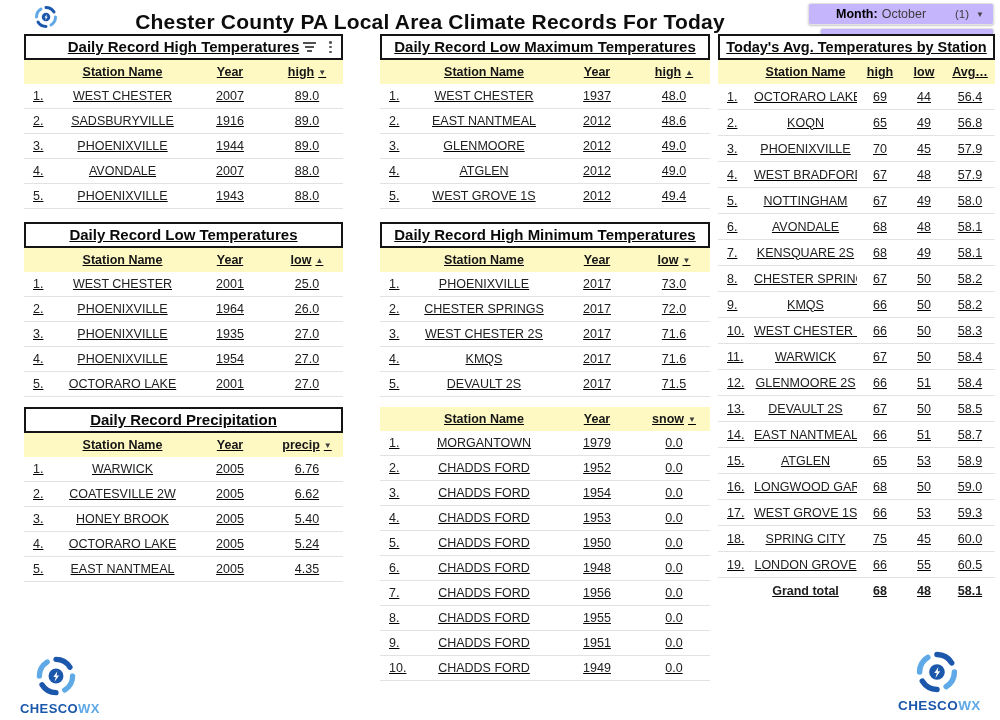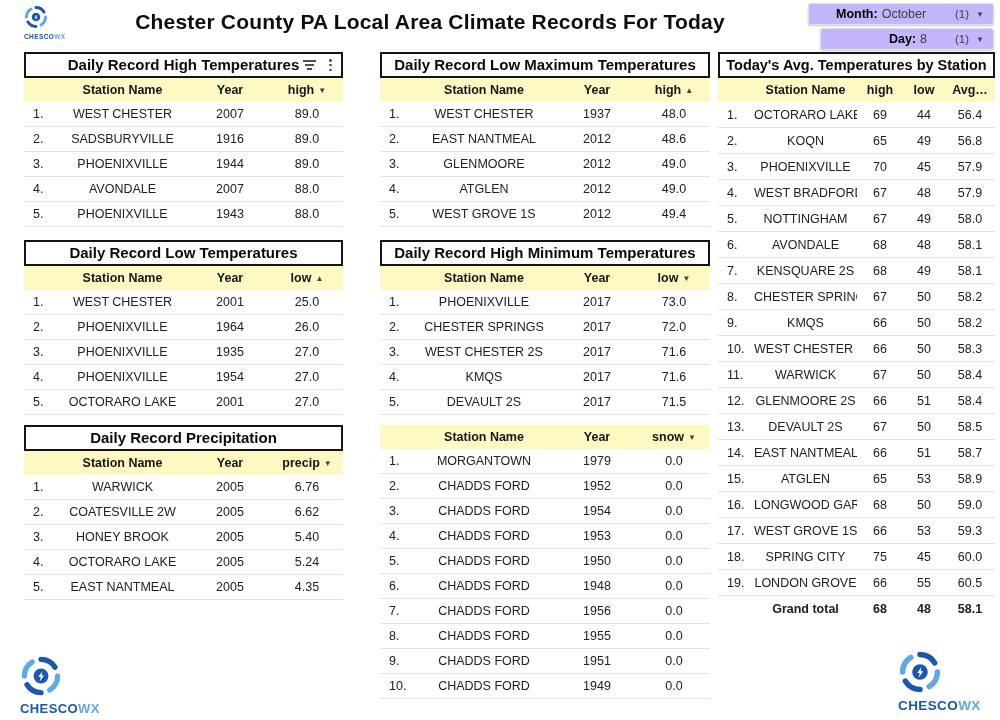--- a/index.html
+++ b/index.html
@@ -3,21 +3,21 @@
 <meta charset="utf-8">
 <style>
   * { margin:0; padding:0; box-sizing:border-box; }
   html,body { width:1000px; height:720px; overflow:hidden; background:#fff;
     font-family:"Liberation Sans", sans-serif; position:relative; }
 
   .page-title { position:absolute; top:10px; left:70px; width:720px; text-align:center;
     font-size:21px; font-weight:bold; color:#0d0d0d; letter-spacing:.2px; }
 
   
-  .logo { position:absolute; }
+  .logo { text-align:center; position:absolute; }
   .logo .brand { font-weight:bold; letter-spacing:.4px; }
   .brand .p1 { color:#1b57ab; } .brand .p2 { color:#5ea9e6; }
   .logo-top { left:24px; top:5px; width:44px; }
   .logo-top svg { width:24px; height:24px; }
   .logo-top .brand { font-size:6.5px; }
   .logo-bl { left:20px; top:655px; width:72px; }
   .logo-bl svg { width:42px; height:42px; }
   .logo-bl .brand { font-size:13px; }
   .logo-br { left:898px; top:650px; width:78px; }
   .logo-br svg { width:44px; height:44px; }
@@ -30,21 +30,21 @@
   .filter-month { top:3px;  left:808px; width:186px; }
   .filter-day   { top:28px; left:820px; width:174px;padding-left:36px; }
   .filter .flabel { font-weight:bold; color:#000; }
   .filter-month .flabel { margin-left:27px; }
   .filter-day .flabel { margin-left:32px; }
   .filter .fvalue { color:#3c3c3c; margin-left:4px; }
   .filter .fcount { margin-left:auto; color:#3c3c3c; font-size:11.5px; }
   .filter .fcaret { color:#444; font-size:8px; margin:0 9px 0 7px; }
 
   
-  .col { position:absolute; top:52px; }
+  .col { position:absolute; top:34px;text-decoration:underline; }
   .col-left  { left:24px;  width:319px; }
   .col-mid   { left:380px; width:330px; }
   .col-right { left:718px; width:277px; }
 
   .rtable { width:100%; }
   .gap-a { margin-bottom:13px; }
   .gap-b { margin-bottom:10px; }
 
   .ttitle { position:relative; border:2px solid #141414; height:26px; line-height:22px;
     text-align:center; font-size:15px; font-weight:bold; color:#0a0a0a; background:#fff; }

